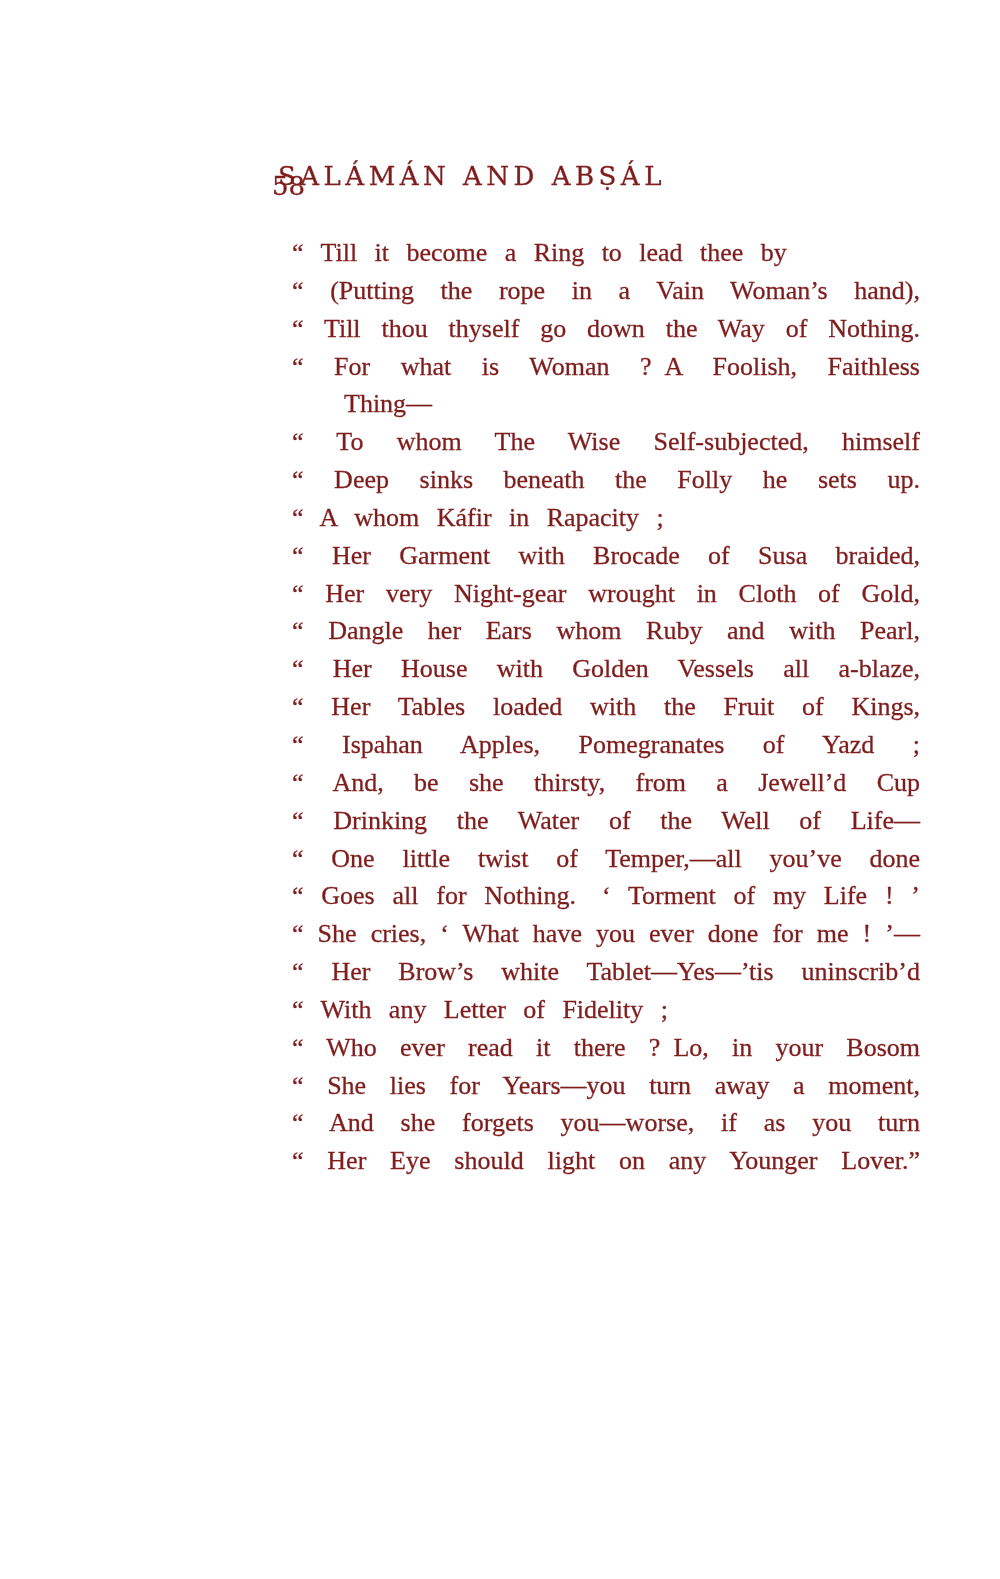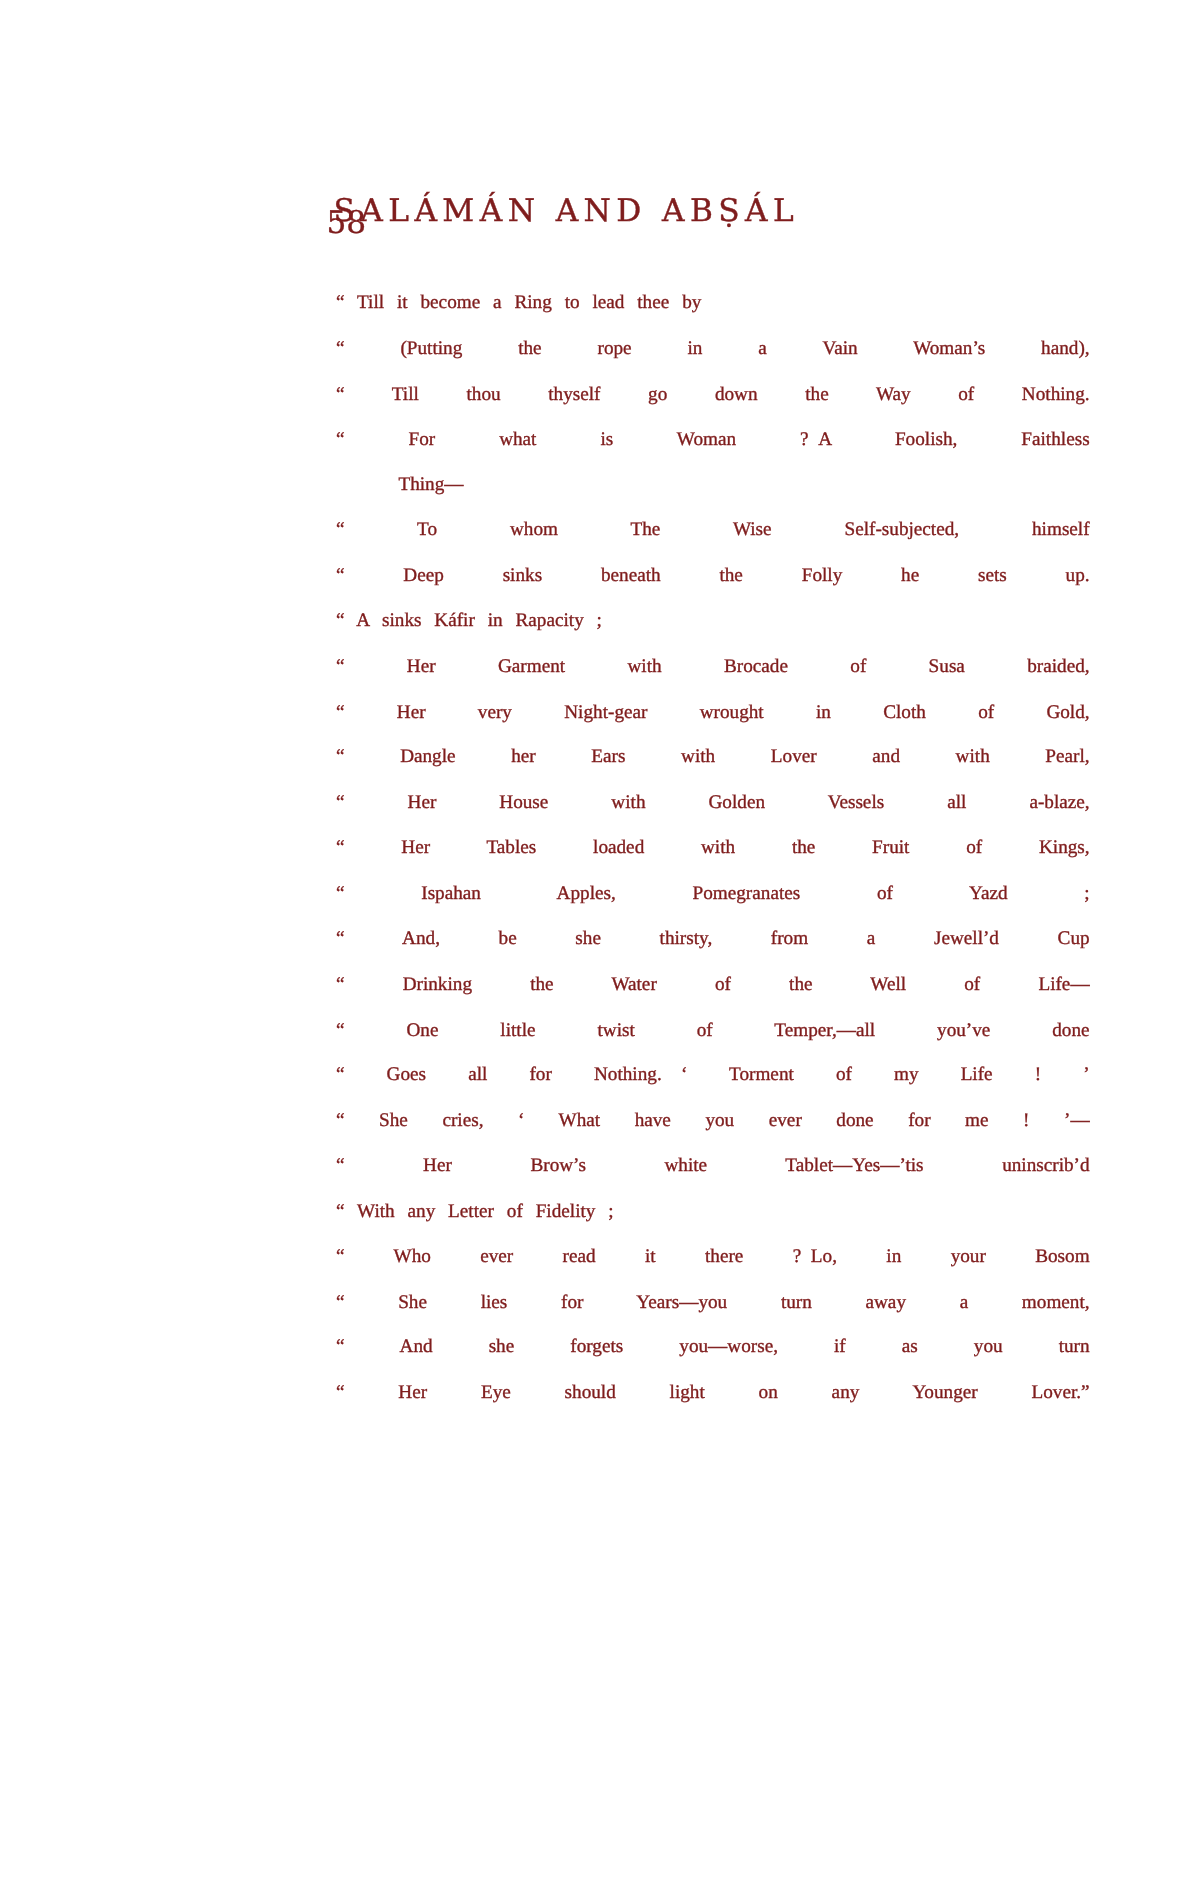--- a/index.html
+++ b/index.html
@@ -34,24 +34,24 @@
   .running-title {
     text-align: left;
     font-family: "DejaVu Serif", serif;
     font-size: 26px;
     letter-spacing: 4.5px;
     -webkit-text-stroke: 0.35px currentColor;
     white-space: nowrap;
   }
   .poem {
     position: absolute;
-    left: 280px;
+    left: 292px;
     top: 234px;
     width: 628px;
-    font-size: 16px;
+    font-size: 26px;
     line-height: 37.85px;
   }
   .line {
     -webkit-text-stroke: 0.3px currentColor;
     min-height: 37.85px;
   }
   .line.fill {
     text-align: justify;
     text-align-last: justify;
   }
@@ -73,24 +73,24 @@
   </header>
 
   <main class="poem" id="poem">
       <div class="line loose">“ Till it become a Ring to lead thee by</div>
       <div class="line fill">“ (Putting the rope in a Vain Woman’s hand),</div>
       <div class="line fill">“ Till thou thyself go down the Way of Nothing.</div>
       <div class="line fill">“ For what is Woman ? A Foolish, Faithless</div>
       <div class="line indent">Thing—</div>
       <div class="line fill">“ To whom The Wise Self-subjected, himself</div>
       <div class="line fill">“ Deep sinks beneath the Folly he sets up.</div>
-      <div class="line loose">“ A sinks Káfir in Rapacity ;</div>
+      <div class="line loose">“ A whom Káfir in Rapacity ;</div>
       <div class="line fill">“ Her Garment with Brocade of Susa braided,</div>
       <div class="line fill">“ Her very Night-gear wrought in Cloth of Gold,</div>
-      <div class="line fill">“ Dangle her Ears with Lover and with Pearl,</div>
+      <div class="line fill">“ Dangle her Ears whom Ruby and with Pearl,</div>
       <div class="line fill">“ Her House with Golden Vessels all a-blaze,</div>
       <div class="line fill">“ Her Tables loaded with the Fruit of Kings,</div>
       <div class="line fill">“ Ispahan Apples, Pomegranates of Yazd ;</div>
       <div class="line fill">“ And, be she thirsty, from a Jewell’d Cup</div>
       <div class="line fill">“ Drinking the Water of the Well of Life—</div>
       <div class="line fill">“ One little twist of Temper,—all you’ve done</div>
       <div class="line fill">“ Goes all for Nothing. ‘ Torment of my Life ! ’</div>
       <div class="line fill">“ She cries, ‘ What have you ever done for me ! ’—</div>
       <div class="line fill">“ Her Brow’s white Tablet—Yes—’tis uninscrib’d</div>
       <div class="line loose">“ With any Letter of Fidelity ;</div>

